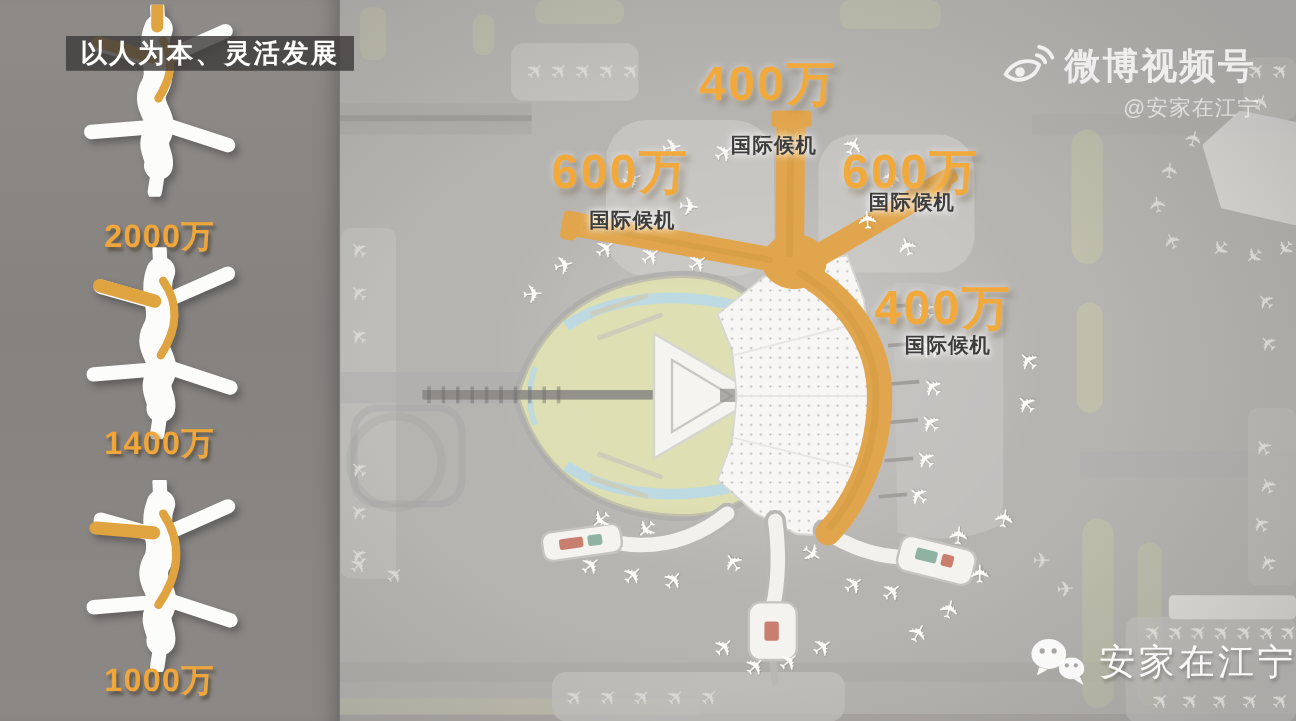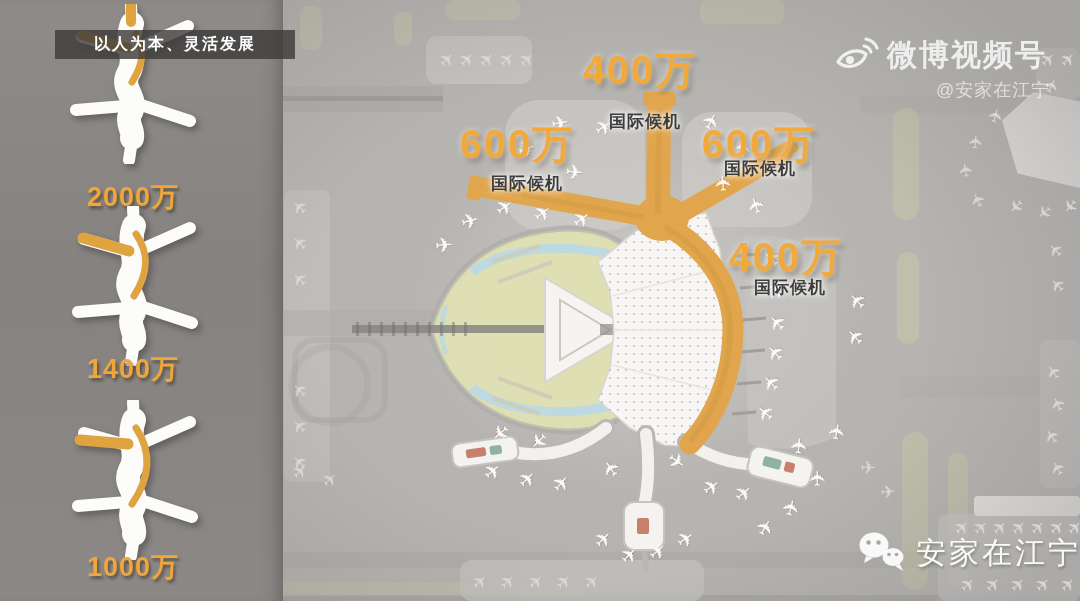--- a/index.html
+++ b/index.html
@@ -35,27 +35,27 @@
   .phase-icon{position:absolute;filter:drop-shadow(3px 4px 3px rgba(0,0,0,.28));}
   #phase-icon-0{left:70px;top:4px;}
   #phase-icon-1{left:72px;top:206px;}
   #phase-icon-2{left:72px;top:400px;}
   .phase-label{position:absolute;left:133px;transform:translateX(-50%);
                color:#f0a63a;font-size:27px;font-weight:bold;letter-spacing:1px;line-height:1;
                white-space:nowrap;text-shadow:2px 3px 3px rgba(55,45,25,.55);}
   #phase-label-0{top:184px;} #phase-label-1{top:356px;} #phase-label-2{top:554px;}
   #slogan-badge{position:absolute;left:55px;top:30px;width:240px;height:29px;
                 background:rgba(62,60,58,.82);display:flex;align-items:center;justify-content:center;}
-  #slogan-badge span{color:#fff;font-size:16px;font-weight:bold;letter-spacing:2px;white-space:nowrap;}
+  #slogan-badge span{color:#fff;font-size:22px;font-weight:bold;letter-spacing:2px;white-space:nowrap;}
   
   .wm{position:absolute;white-space:nowrap;}
   #wm-weibo{left:833px;top:34px;display:flex;align-items:flex-end;gap:8px;}
   #wm-weibo .brand{color:rgba(255,255,255,.80);font-size:30px;font-weight:bold;letter-spacing:2px;}
   #wm-handle{left:936px;top:78px;color:rgba(255,255,255,.62);font-size:18px;letter-spacing:1px;}
-  #wm-bottom{left:858px;top:530px;display:flex;align-items:flex-end;gap:8px;}
+  #wm-bottom{left:858px;top:530px;display:flex;align-items:center;gap:8px;}
   #wm-bottom .label{color:rgba(255,255,255,.95);font-size:30px;letter-spacing:3px;
                     text-shadow:1px 2px 3px rgba(0,0,0,.28);}
 </style>
 </head>
 <body>
 
 <div id="stage">
 
   <div id="decor">
 

